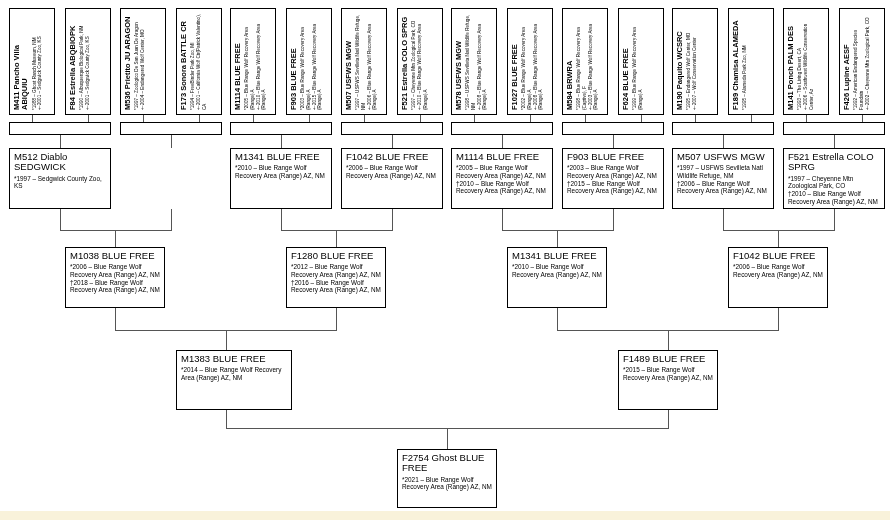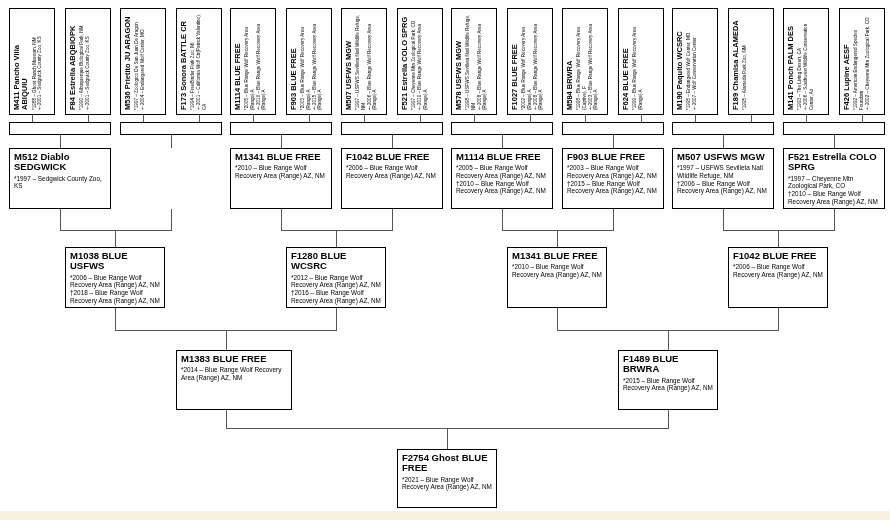--- a/index.html
+++ b/index.html
@@ -1,21 +1,21 @@
 <!DOCTYPE html>
 <html><head>
 <meta charset="utf-8">
 <style>
   html,body{margin:0;padding:0;background:#fff;}
   #stage{position:relative;width:890px;height:520px;background:#fff;overflow:hidden;
          font-family:"Liberation Sans",sans-serif;color:#000;}
   
   .node{position:absolute;background:#fff;border:1.5px solid #000;box-sizing:border-box;
         padding:3px 4px;overflow:hidden;}
-  .node .nt{font-weight:bold;font-size:9.5px;line-height:1.08;margin-block-end:2px;}
+  .node .nt{font-weight:normal;font-size:9.5px;line-height:1.08;margin-block-end:2px;}
   .node .nd{font-size:6.4px;line-height:1.2;white-space:pre-line;}
   
   .vnode{position:absolute;background:#fff;border:1.5px solid #000;box-sizing:border-box;
          width:46px;height:107px;top:8px;overflow:hidden;
          writing-mode:vertical-rl;transform:rotate(180deg);padding:4px 3px;}
   .vnode .nt{font-weight:bold;font-size:7.5px;line-height:1.1;margin-block-end:2px;}
   .vnode .nd{font-size:4.6px;line-height:1.25;white-space:pre-line;}
   
   .union-bar{position:absolute;top:122px;width:102px;height:13px;background:#fff;
              border:1px solid #000;box-sizing:border-box;}
@@ -188,26 +188,26 @@
   <div class="cl v" style="left: 502px; top: 209px; height: 21px; background: rgb(85, 85, 85);"></div>
   <div class="cl v" style="left: 613px; top: 209px; height: 21px; background: rgb(85, 85, 85);"></div>
   <div class="cl h" style="left: 502px; top: 230px; width: 112px; background: rgb(85, 85, 85);"></div>
   <div class="cl v" style="left: 557px; top: 230px; height: 17px; background: rgb(85, 85, 85);"></div>
   <div class="cl v" style="left: 723px; top: 209px; height: 21px; background: rgb(85, 85, 85);"></div>
   <div class="cl v" style="left: 834px; top: 209px; height: 21px; background: rgb(85, 85, 85);"></div>
   <div class="cl h" style="left: 723px; top: 230px; width: 112px; background: rgb(85, 85, 85);"></div>
   <div class="cl v" style="left: 778px; top: 230px; height: 17px; background: rgb(85, 85, 85);"></div>
 
   <div class="node" style="left:65px;top:247px;width:100px;height:61px">
-      <div class="nt">M1038 BLUE USFWS</div>
+      <div class="nt">M1038 BLUE FREE</div>
       <div class="nd">*2006 – Blue Range Wolf Recovery Area (Range) AZ, NM
 †2018 – Blue Range Wolf Recovery Area (Range) AZ, NM</div>
     </div>
   <div class="node" style="left:286px;top:247px;width:100px;height:61px">
-      <div class="nt">F1280 BLUE WCSRC</div>
+      <div class="nt">F1280 BLUE FREE</div>
       <div class="nd">*2012 – Blue Range Wolf Recovery Area (Range) AZ, NM
 †2016 – Blue Range Wolf Recovery Area (Range) AZ, NM</div>
     </div>
   <div class="node" style="left:507px;top:247px;width:100px;height:61px">
       <div class="nt">M1341 BLUE FREE</div>
       <div class="nd">*2010 – Blue Range Wolf Recovery Area (Range) AZ, NM</div>
     </div>
   <div class="node" style="left:728px;top:247px;width:100px;height:61px">
       <div class="nt">F1042 BLUE FREE</div>
       <div class="nd">*2006 – Blue Range Wolf Recovery Area (Range) AZ, NM</div>
@@ -220,21 +220,21 @@
   <div class="cl v" style="left: 557px; top: 308px; height: 22px; background: rgb(85, 85, 85);"></div>
   <div class="cl v" style="left: 778px; top: 308px; height: 22px; background: rgb(85, 85, 85);"></div>
   <div class="cl h" style="left: 557px; top: 330px; width: 222px; background: rgb(85, 85, 85);"></div>
   <div class="cl v" style="left: 668px; top: 330px; height: 20px; background: rgb(85, 85, 85);"></div>
 
   <div class="node" style="left:176px;top:350px;width:116px;height:60px">
       <div class="nt">M1383 BLUE FREE</div>
       <div class="nd">*2014 – Blue Range Wolf Recovery Area (Range) AZ, NM</div>
     </div>
   <div class="node" style="left:618px;top:350px;width:100px;height:60px">
-      <div class="nt">F1489 BLUE BRWRA</div>
+      <div class="nt">F1489 BLUE FREE</div>
       <div class="nd">*2015 – Blue Range Wolf Recovery Area (Range) AZ, NM</div>
     </div>
 
   <div class="cl v" style="left: 226px; top: 410px; height: 18px; background: rgb(85, 85, 85);"></div>
   <div class="cl v" style="left: 668px; top: 410px; height: 18px; background: rgb(85, 85, 85);"></div>
   <div class="cl h" style="left: 226px; top: 428px; width: 443px; background: rgb(85, 85, 85);"></div>
   <div class="cl v" style="left: 447px; top: 428px; height: 21px; background: rgb(85, 85, 85);"></div>
 
   <div class="node" style="left:397px;top:449px;width:100px;height:59px">
       <div class="nt">F2754 Ghost BLUE FREE</div>

